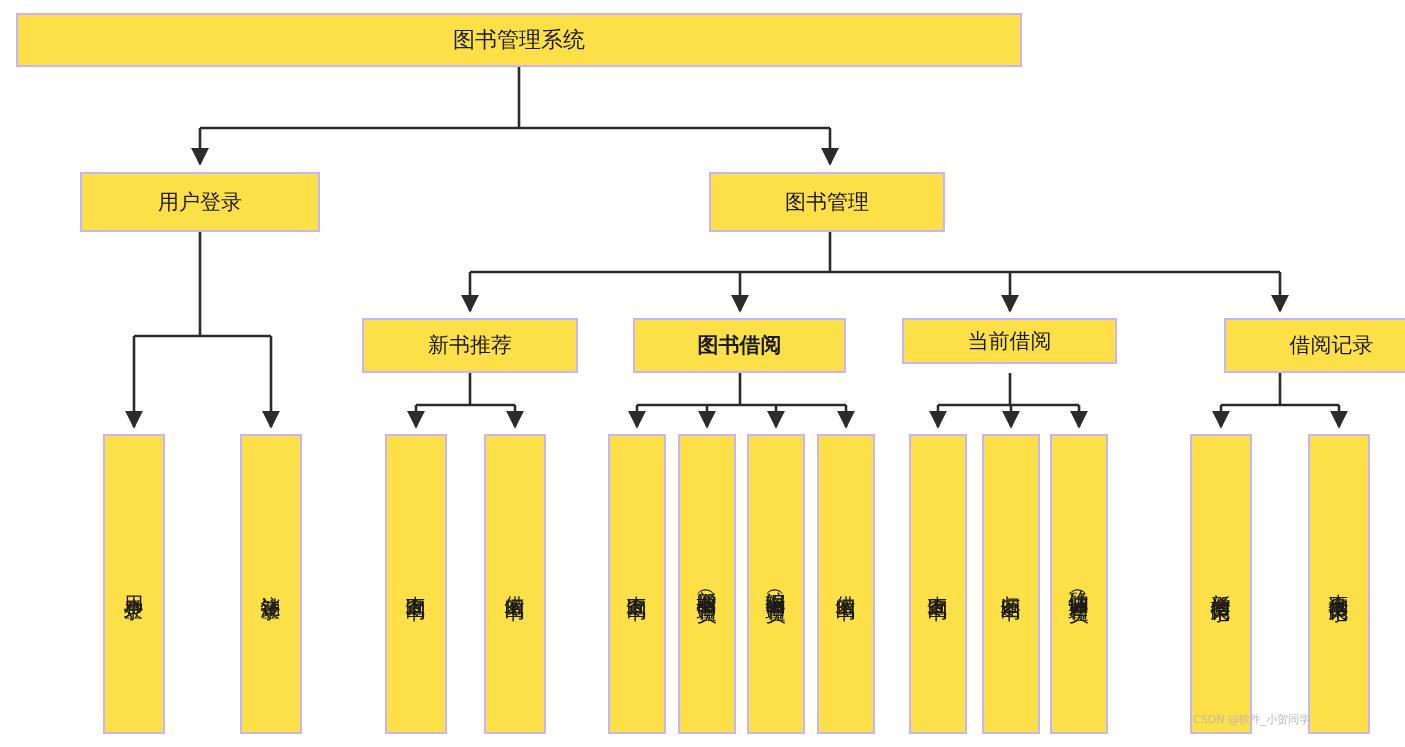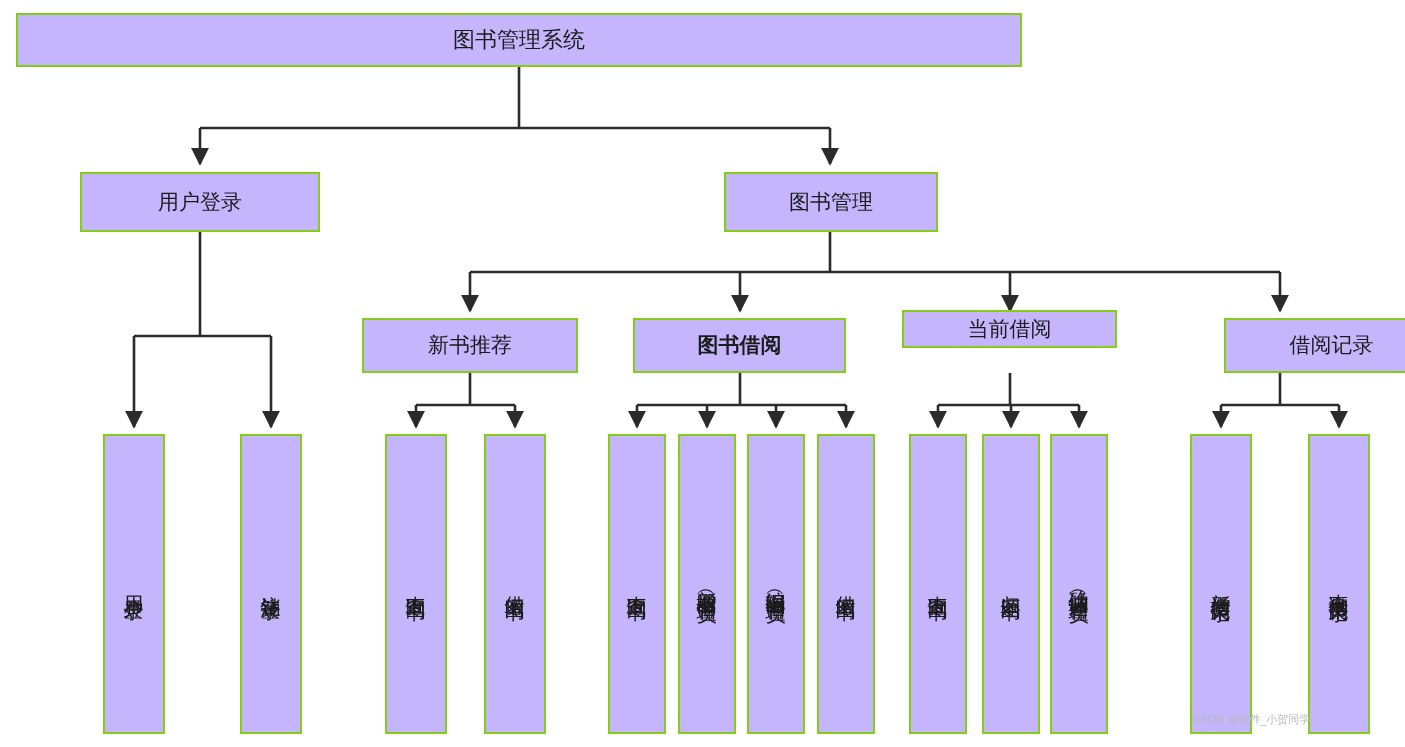--- a/index.html
+++ b/index.html
@@ -19,22 +19,22 @@
     position: absolute;
     left: 0;
     top: 0;
     width: 1405px;
     height: 747px;
     pointer-events: none;
   }
   .node {
     position: absolute;
     box-sizing: border-box;
-    background: #c4b5fd;
-    border: 2px solid #84cc16;
+    background: #fde047;
+    border: 2px solid #c4b5fd;
     display: flex;
     align-items: center;
     justify-content: center;
     z-index: 2;
   }
   .node-label {
     color: #1b1b1b;
     line-height: 1.15;
     white-space: nowrap;
     text-align: center;
@@ -124,31 +124,31 @@
     </g>
   </svg>
 
   <div class="node h root" style="left:16px; top:13px; width:1006px; height:54px;">
     <span class="node-label">图书管理系统</span>
   </div>
 
   <div class="node h" style="left:80px; top:172px; width:240px; height:60px;">
     <span class="node-label">用户登录</span>
   </div>
-  <div class="node h" style="left:724px; top:172px; width:214px; height:60px;">
+  <div class="node h" style="left:709px; top:172px; width:236px; height:60px;">
     <span class="node-label">图书管理</span>
   </div>
 
   <div class="node h" style="left:362px; top:318px; width:216px; height:55px;">
     <span class="node-label">新书推荐</span>
   </div>
   <div class="node h" style="left:633px; top:318px; width:213px; height:55px;font-weight:bold;">
     <span class="node-label">图书借阅</span>
   </div>
-  <div class="node h" style="left:902px; top:310px; width:215px; height:38px;align-items:center;">
+  <div class="node h" style="left:902px; top:318px; width:215px; height:46px;align-items:center;">
     <span class="node-label">当前借阅</span>
   </div>
   <div class="node h" style="left:1224px; top:318px; width:215px; height:55px;">
     <span class="node-label">借阅记录</span>
   </div>
 
   <div class="node v" style="left:103px; top:434px; width:62px; height:300px;">
     <span class="node-label">用户登录</span>
   </div>
   <div class="node v" style="left:240px; top:434px; width:62px; height:300px;">

